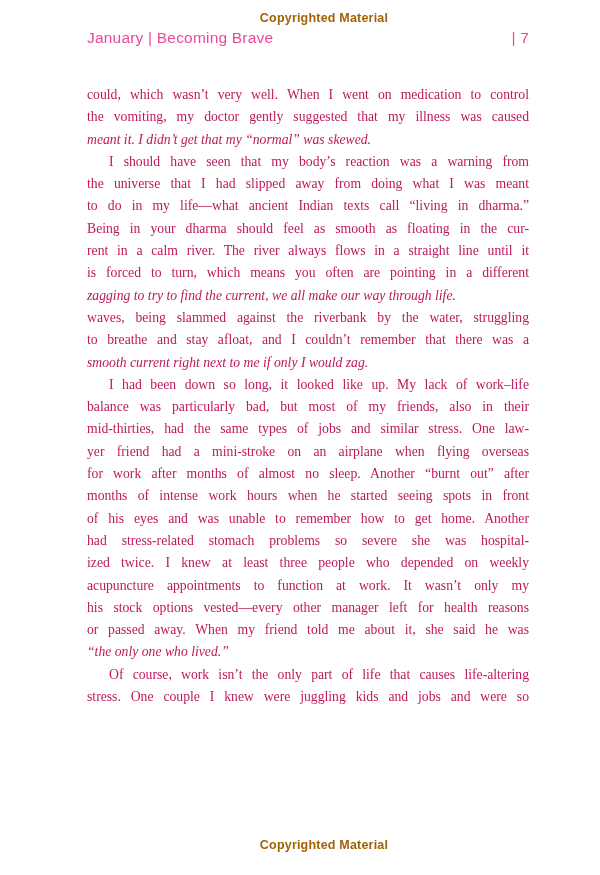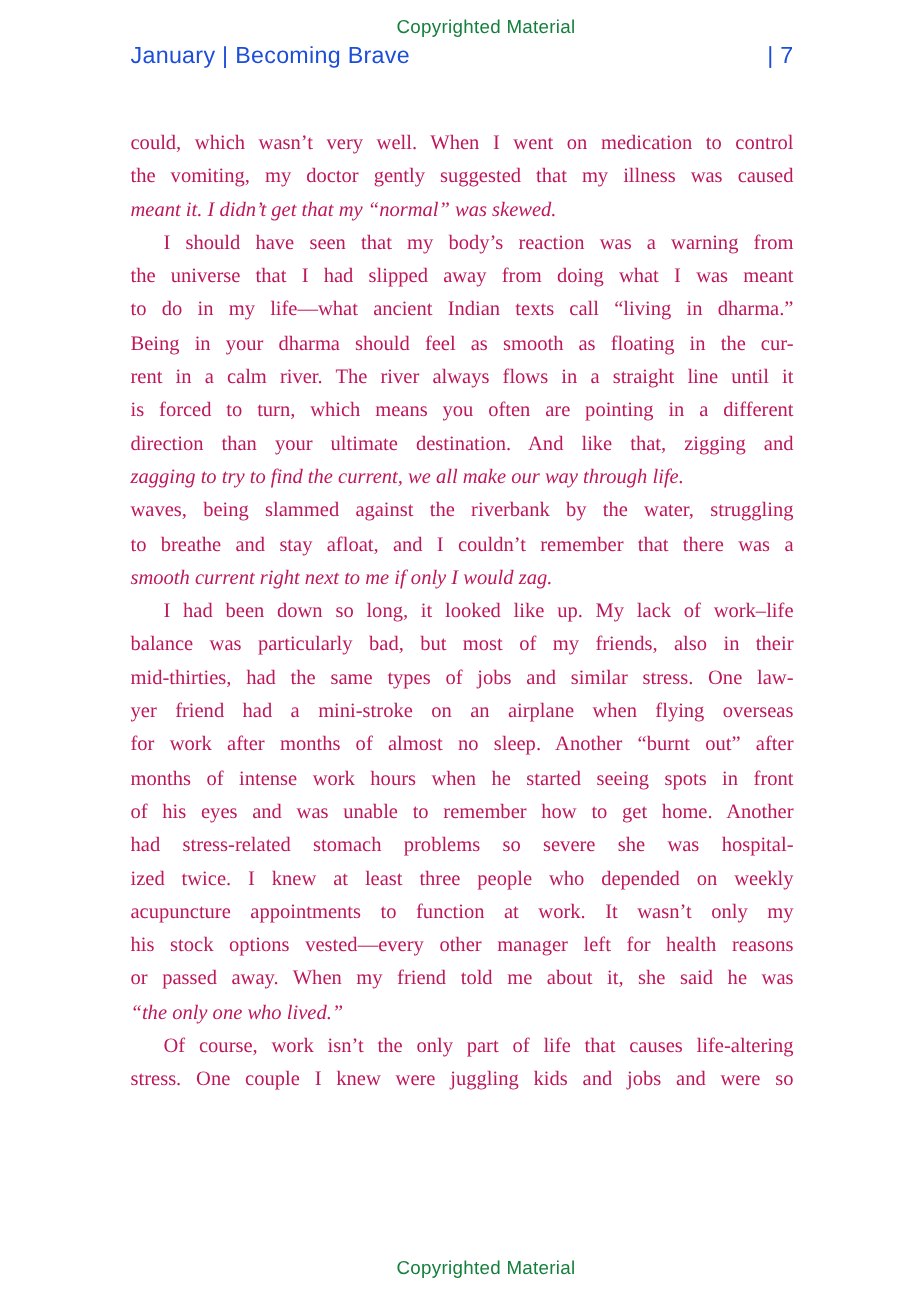--- a/index.html
+++ b/index.html
@@ -15,39 +15,39 @@
     width: 600px;
     height: 875px;
     background: #ffffff;
   }
   .copyright {
     position: absolute;
     left: 0;
     right: 0;
     text-align: center;
     font-family: "Liberation Sans", sans-serif;
-    font-weight: 400;
+    font-weight: 700;
     font-size: 12.5px;
-    color: #15803d;
+    color: #a16207;
     letter-spacing: 0.2px;
     padding-left: 48px;
   }
   .copyright.top { top: 11px; }
   .copyright.bottom { top: 838px; }
   .page-header {
     position: absolute;
     top: 29px;
     left: 87px;
     width: 442px;
     display: flex;
     justify-content: space-between;
     align-items: baseline;
     font-family: "Liberation Sans", sans-serif;
     font-size: 15.5px;
-    color: #1d4ed8;
+    color: #ec4899;
     letter-spacing: 0.2px;
   }
   .body-text {
     position: absolute;
     top: 84px;
     left: 87px;
     width: 442px;
     font-size: 13.7px;
     color: #be185d;
   }
@@ -76,21 +76,20 @@
   <div class="body-text">
       <div class="line">could, which wasn’t very well. When I went on medication to control</div>
       <div class="line">the vomiting, my doctor gently suggested that my illness was caused</div>
       <div class="line para-end">meant it. I didn’t get that my “normal” was skewed.</div>
       <div class="line indent">I should have seen that my body’s reaction was a warning from</div>
       <div class="line">the universe that I had slipped away from doing what I was meant</div>
       <div class="line">to do in my life—what ancient Indian texts call “living in dharma.”</div>
       <div class="line">Being in your dharma should feel as smooth as floating in the cur-</div>
       <div class="line">rent in a calm river. The river always flows in a straight line until it</div>
       <div class="line">is forced to turn, which means you often are pointing in a different</div>
-      <div class="line">direction than your ultimate destination. And like that, zigging and</div>
       <div class="line para-end">zagging to try to find the current, we all make our way through life.</div>
       <div class="line">waves, being slammed against the riverbank by the water, struggling</div>
       <div class="line">to breathe and stay afloat, and I couldn’t remember that there was a</div>
       <div class="line para-end">smooth current right next to me if only I would zag.</div>
       <div class="line indent">I had been down so long, it looked like up. My lack of work–life</div>
       <div class="line">balance was particularly bad, but most of my friends, also in their</div>
       <div class="line">mid-thirties, had the same types of jobs and similar stress. One law-</div>
       <div class="line">yer friend had a mini-stroke on an airplane when flying overseas</div>
       <div class="line">for work after months of almost no sleep. Another “burnt out” after</div>
       <div class="line">months of intense work hours when he started seeing spots in front</div>

